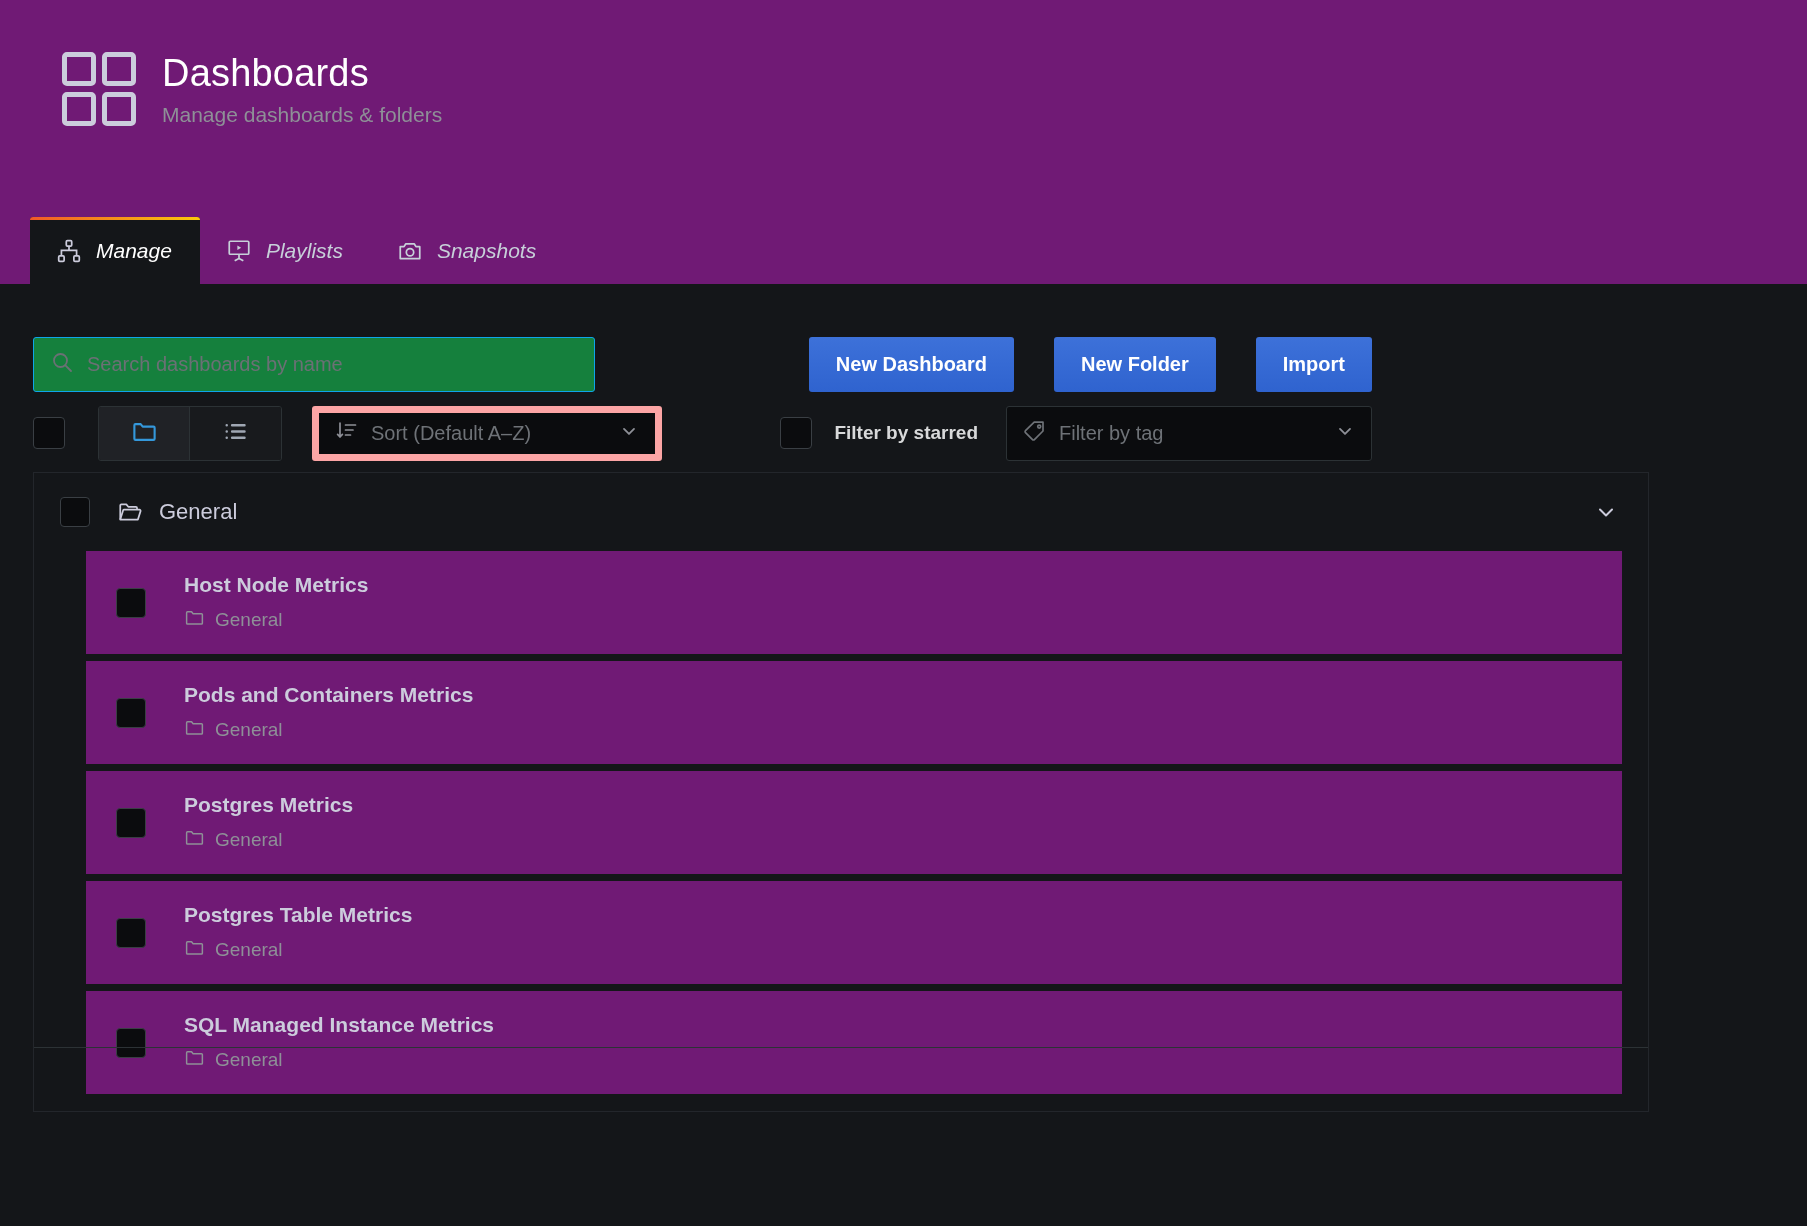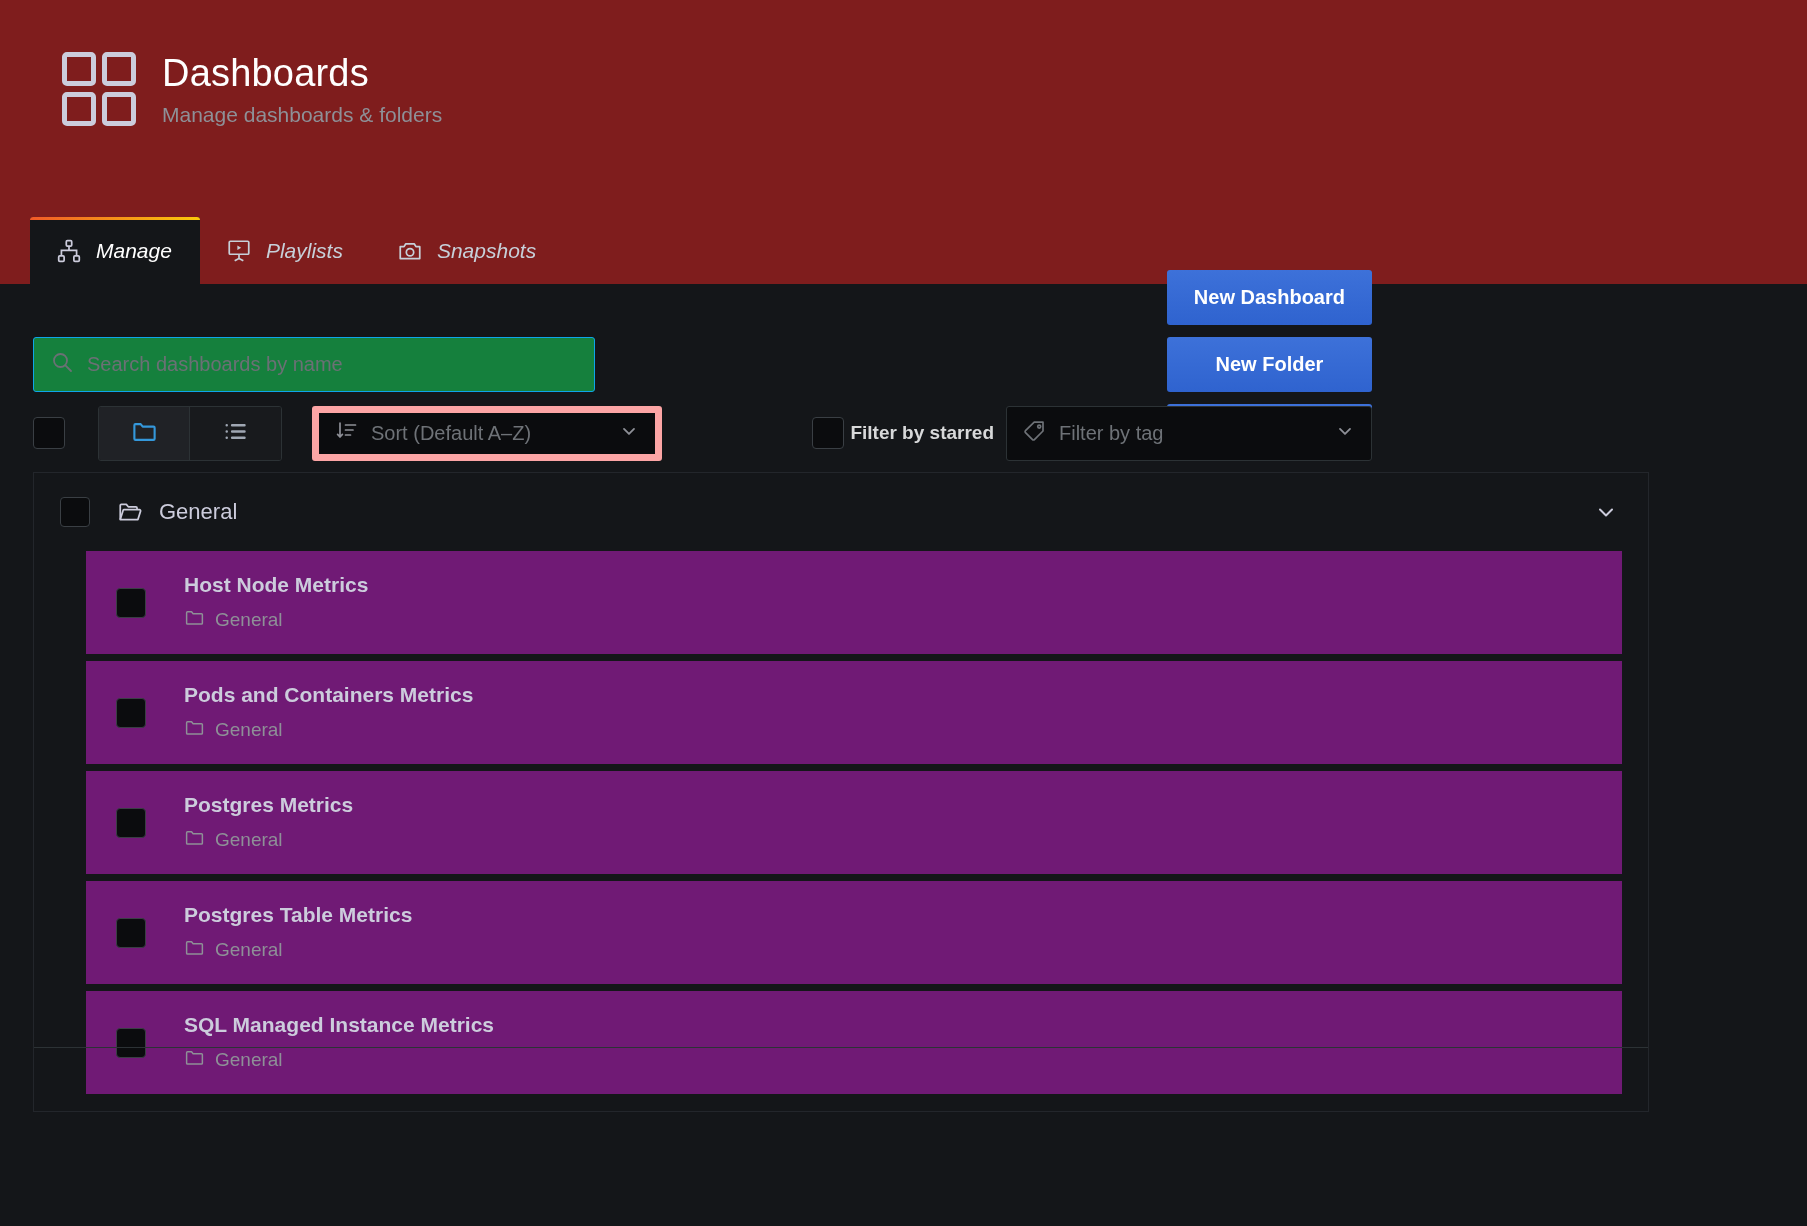--- a/index.html
+++ b/index.html
@@ -5,21 +5,21 @@
   * { box-sizing: border-box; margin: 0; padding: 0; }
   html, body {
     width: 1807px; height: 1226px;
     background: #141619;
     font-family: "Liberation Sans", sans-serif;
     overflow: hidden;
   }
 
   
   .page-header {
-    background: #7f1d1d;
+    background: #701a75;
     height: 284px;
     position: relative;
     padding: 0;
   }
   .header-inner {
     display: flex;
     align-items: flex-start;
     padding: 52px 0 0 62px;
   }
   .brand-icon {
@@ -121,23 +121,22 @@
     outline: none;
     color: #ccccdc;
     font-size: 20px;
     font-family: "Liberation Sans", sans-serif;
   }
   .search-input::placeholder { color: #6b7075; }
 
   .action-buttons {
     margin-left: auto;
     display: flex;
-    gap: 12px;
+    gap: 40px;
     padding-right: 435px;
-    flex-direction: column;
   }
   .btn-primary {
     background: linear-gradient(180deg, #3d71d9 0%, #2f63cf 100%);
     color: #ffffff;
     border: none;
     border-radius: 3px;
     height: 55px;
     padding: 0 27px;
     font-size: 20px;
     font-weight: 700;
@@ -199,21 +198,21 @@
   .sort-label {
     flex: 1;
     color: #6e7277;
     font-size: 20px;
   }
 
   .filter-right {
     margin-left: auto;
     display: flex;
     align-items: center;
-    gap: 6px;
+    gap: 22px;
     padding-right: 435px;
   }
   .starred-label {
     color: #d8d9da;
     font-size: 19px;
     font-weight: 700;
     white-space: nowrap;
   }
   .tag-select {
     width: 366px;

